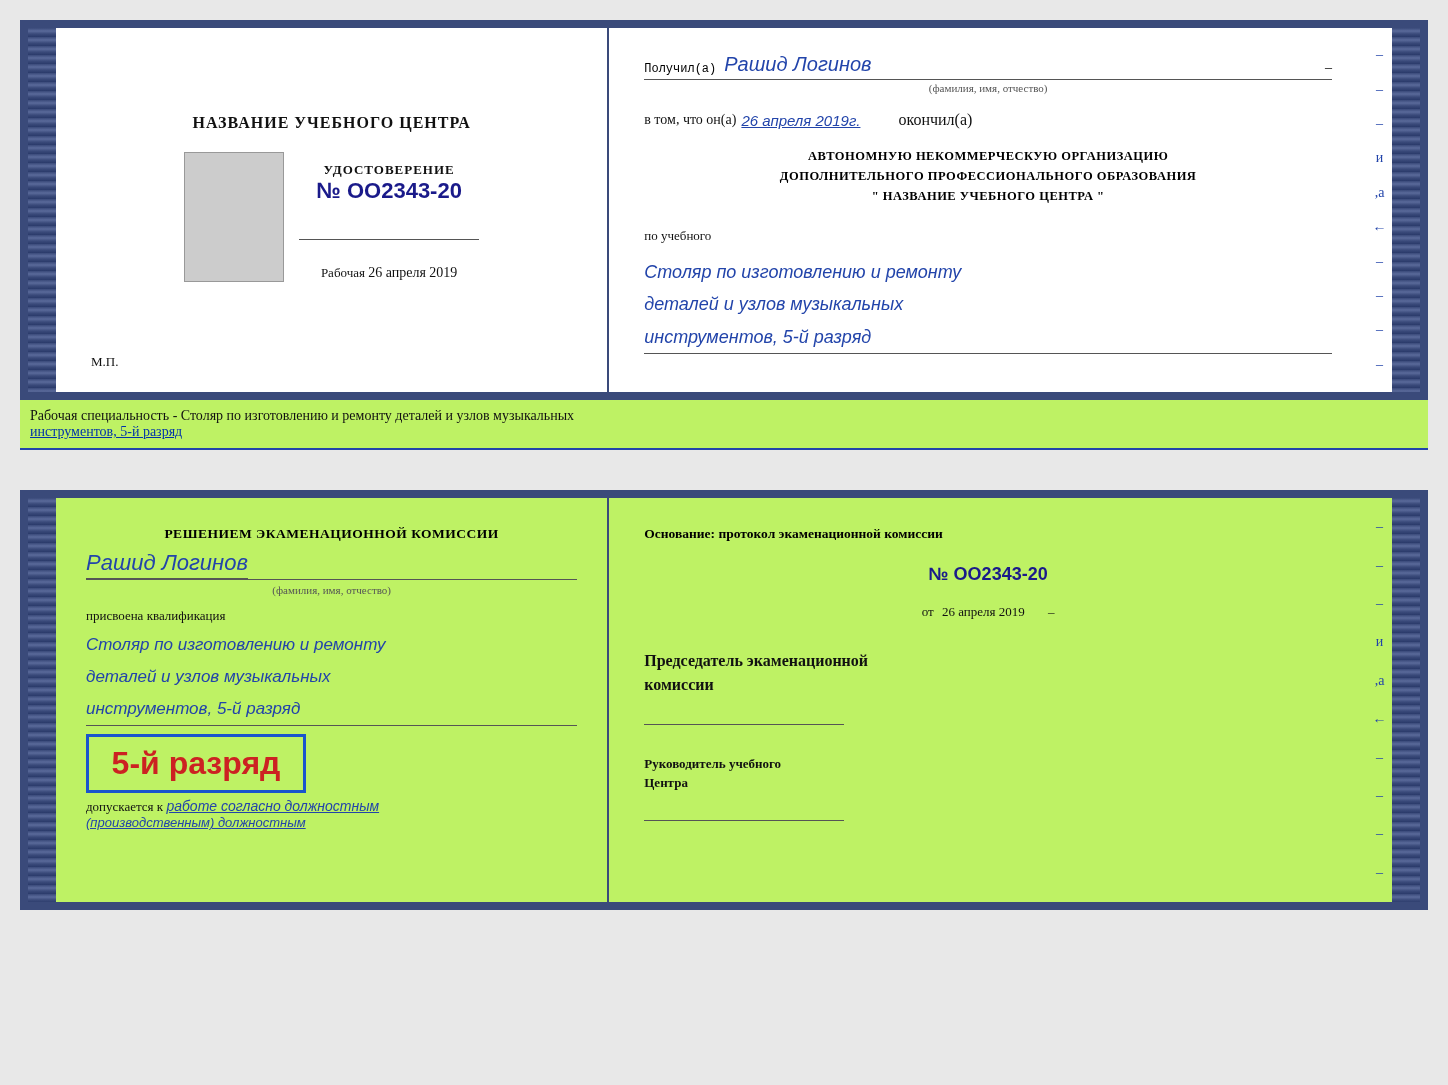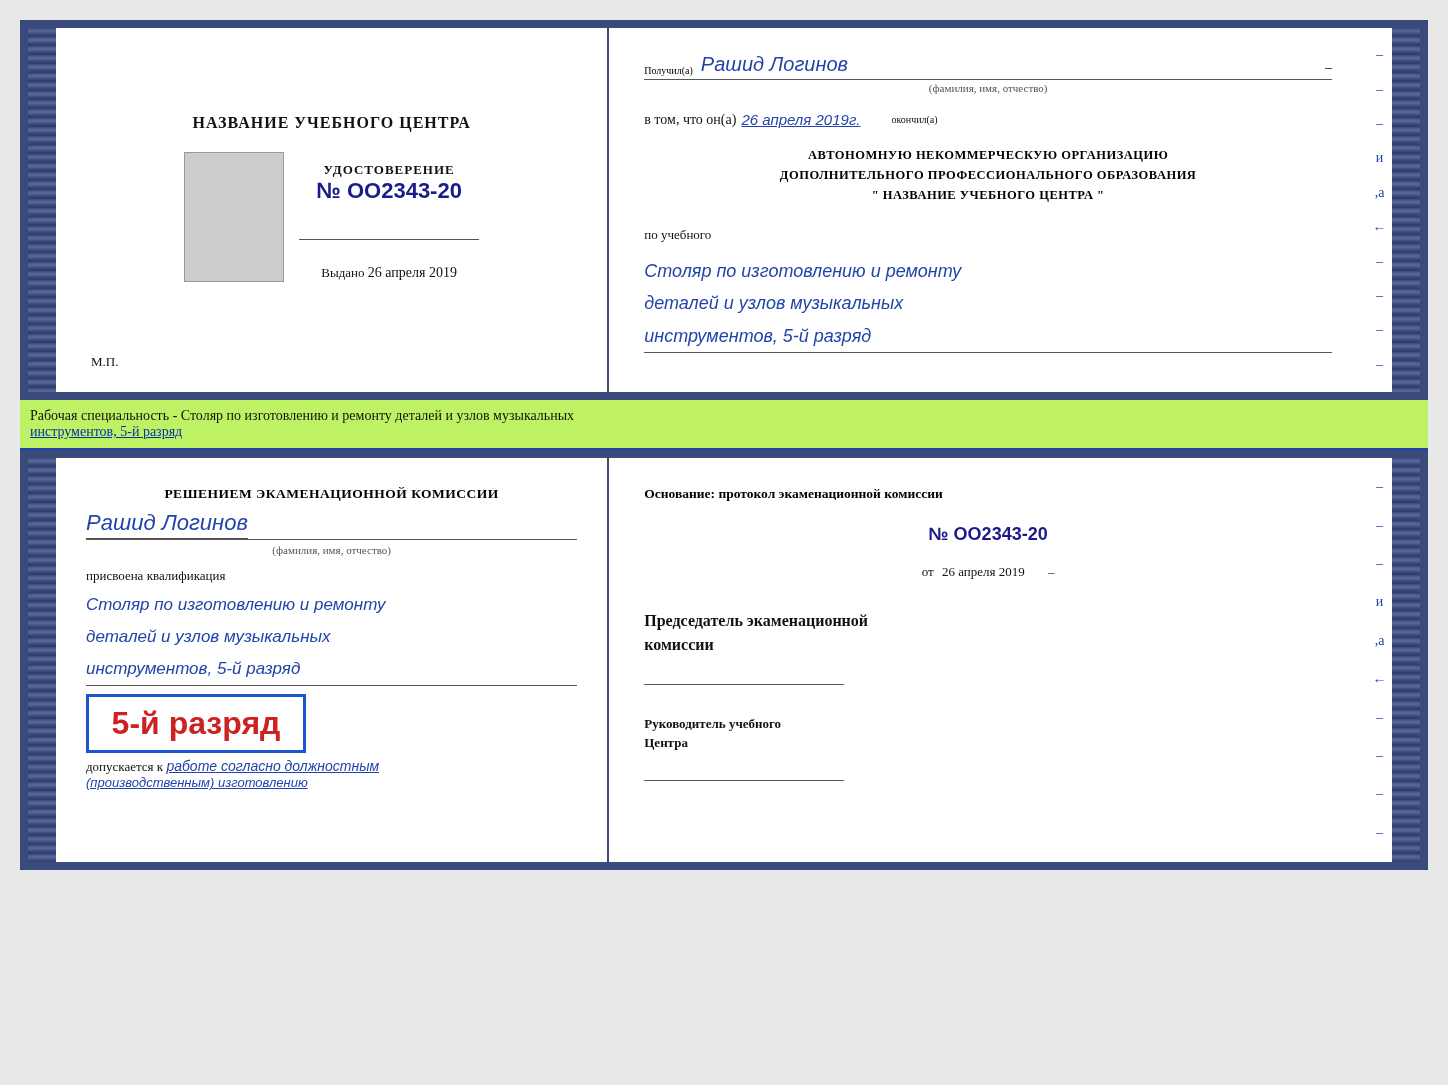--- a/index.html
+++ b/index.html
@@ -182,23 +182,24 @@
 
     .specialty-text .underlined {
       text-decoration: underline;
       color: #0033aa;
     }
 
     
     .doc-bottom {
       display: flex;
       border: 8px solid #3a4a7a;
-      background: #ffffff;
+      background: #bef264;
       min-height: 420px;
       position: relative;
+      margin-top: 40px;
     }
 
     .doc-bottom .left-panel {
       flex: 1;
       border-right: 2px solid #3a4a7a;
       padding: 25px 30px 20px 30px;
       display: flex;
       flex-direction: column;
     }
 
@@ -357,44 +358,44 @@
 
       <div style="display:flex; gap:15px; align-items:flex-start; justify-content:center;">
         <div class="photo-placeholder"></div>
         <div style="display:flex; flex-direction:column; align-items:center; justify-content:center; margin-top:10px;">
           <div class="cert-number-block">
             <div class="cert-label">УДОСТОВЕРЕНИЕ</div>
             <div class="cert-number">№ OO2343-20</div>
           </div>
           <div style="border-bottom:1px solid #555; width:180px; margin:15px 0;"></div>
           <div class="issued-line">
-            <span>Выдано</span>
+            <span>Рабочая</span>
             <span class="issued-date">26 апреля 2019</span>
           </div>
         </div>
       </div>
 
       <div class="mp-line">М.П.</div>
     </div>
 
     <div class="right-panel">
 
       <div style="display:flex; flex-direction:column;">
         <div style="display:flex; align-items:flex-end; gap:8px; border-bottom:1px solid #555; padding-bottom:3px;">
-          <span style="font-size:10px; white-space:nowrap;">Получил(а)</span>
+          <span style="font-size:12px; white-space:nowrap;font-family:Liberation Mono, monospace;">Получил(а)</span>
           <span class="recipient-name">Рашид Логинов</span>
           <span style="margin-left:auto; font-size:14px;">–</span>
         </div>
         <div class="fio-hint">(фамилия, имя, отчество)</div>
       </div>
 
       <div class="date-line">
         <span style="font-size:14px;">в том, что он(а)</span>
         <span class="handwritten-date">26 апреля 2019г.</span>
-        <span style="font-size:10px; margin-left:26px;">окончил(а)</span>
+        <span style="font-size:16px; margin-left:33px;">окончил(а)</span>
       </div>
 
       <div class="org-block">
         <div>АВТОНОМНУЮ НЕКОММЕРЧЕСКУЮ ОРГАНИЗАЦИЮ</div>
         <div>ДОПОЛНИТЕЛЬНОГО ПРОФЕССИОНАЛЬНОГО ОБРАЗОВАНИЯ</div>
         <div>"  НАЗВАНИЕ УЧЕБНОГО ЦЕНТРА  "</div>
       </div>
 
       <div class="profession-label">по учебного</div>
       <div class="handwritten-profession">
@@ -444,21 +445,21 @@
       </div>
 
       <div class="rank-badge">
         <div class="rank-badge-text">5-й разряд</div>
       </div>
 
       <div class="allowed-line">
         <span>допускается к</span>
         <span class="allowed-handwritten">работе согласно должностным</span>
       </div>
-      <div class="allowed-handwritten" style="font-size:13px;">(производственным) изготовлению</div>
+      <div class="allowed-handwritten" style="font-size:13px;">(производственным) должностным</div>
     </div>
 
     <div class="right-panel">
       <div class="basis-title">Основание: протокол экаменационной комиссии</div>
 
       <div class="protocol-number">№ OO2343-20</div>
 
       <div class="from-line">
         <span>от</span>
         <span style="margin-left:5px;">26 апреля 2019</span>

